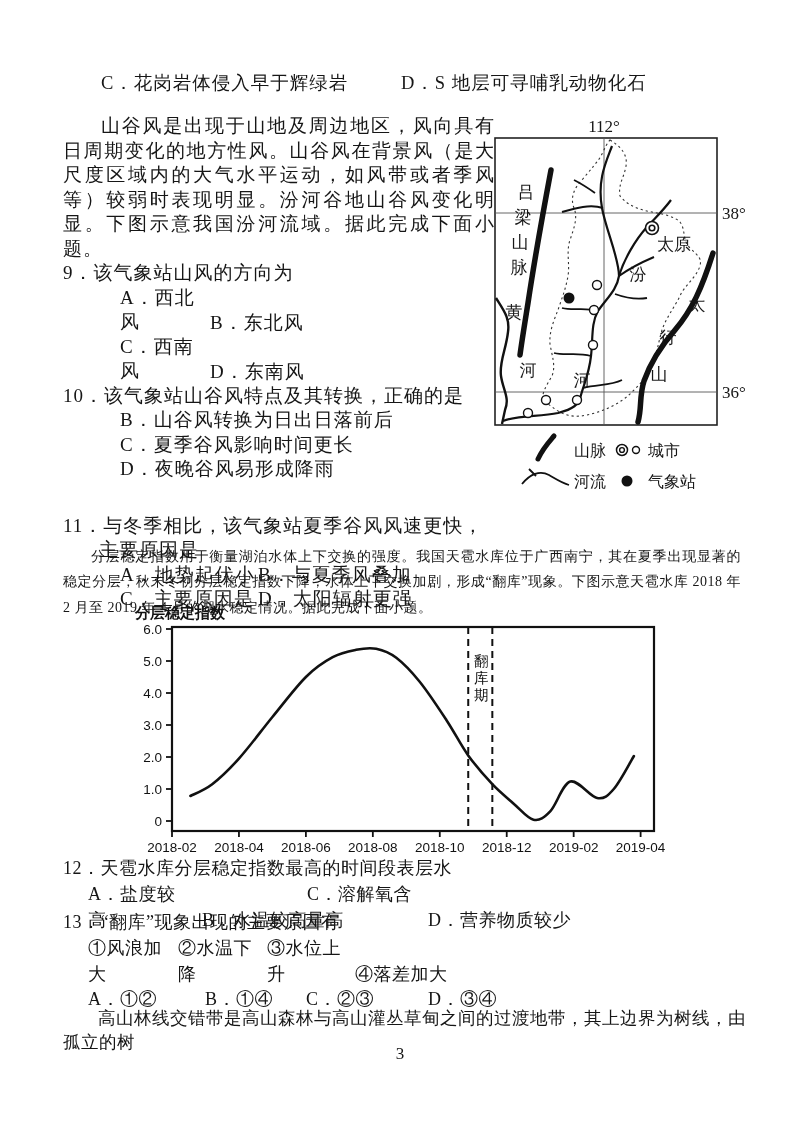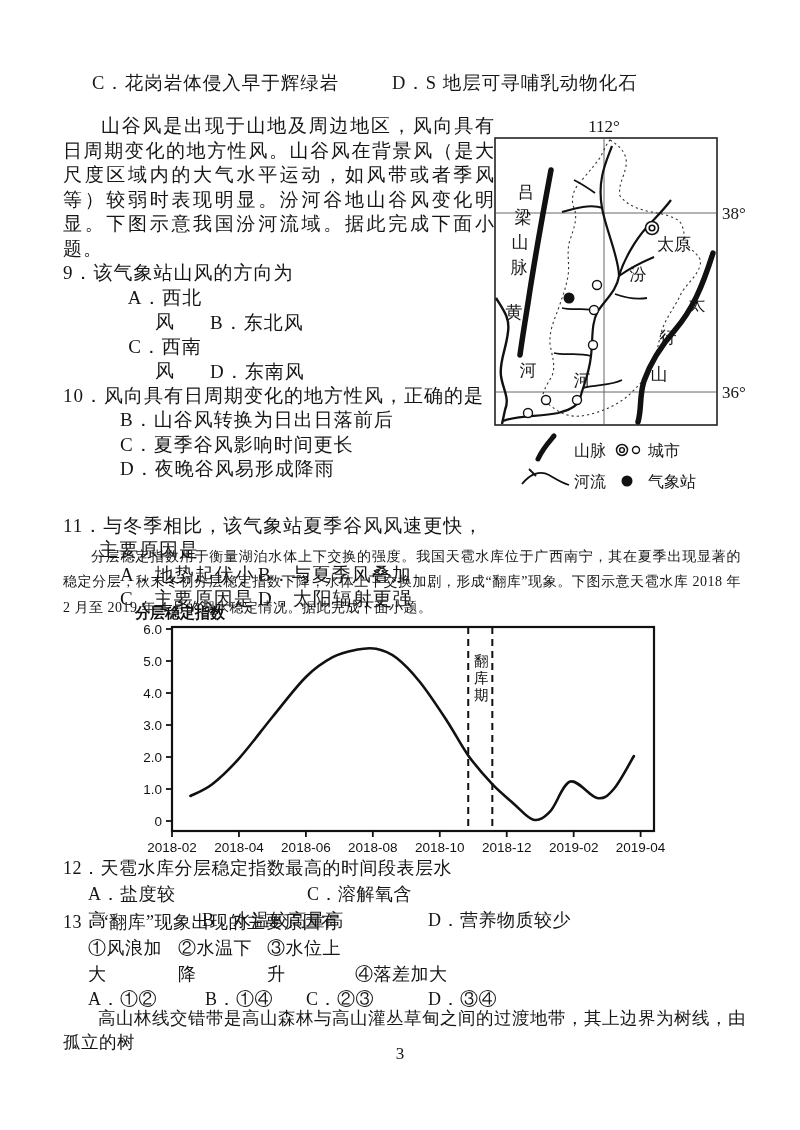--- a/index.html
+++ b/index.html
@@ -1,27 +1,27 @@
 <!DOCTYPE html>
 <html><head>
 <meta charset="utf-8">
 <style>
   html,body{margin:0;padding:0;background:#e8e8e8;}
   .page{position:relative;width:800px;height:1130px;background:#ffffff;margin:0 auto;
         font-family:"Liberation Serif","DejaVu Serif",serif;color:#161616;overflow:hidden;}
   .abs{position:absolute;}
   .toprow{top:70px;left:63px;width:690px;font-size:18.5px;letter-spacing:1px;}
-  .toprow .optC{display:inline-block;margin-left:29px;width:300px;}
+  .toprow .optC{display:inline-block;margin-left:38px;width:300px;}
   .leftcol{top:114px;left:63px;width:432px;font-size:19px;line-height:24.5px;letter-spacing:1px;}
   .passage{margin:0;text-indent:2em;text-align:justify;}
   .q{margin:0;font-family:Liberation Serif, serif;}
   .q .hang{display:block;padding-left:36px;text-indent:-36px;margin-top:32px;}
   .optline{padding-left:57px;}
   .ob{display:inline-block;}
-  .w90{width:90px;text-align:center;} .w138{width:138px;}
+  .w90{width:90px;} .w138{width:138px;}
   .p2{top:530px;left:63px;width:678px;font-size:14px;line-height:25.3px;
       letter-spacing:0.5px;text-align:justify;text-indent:2em;}
   .chartbox{top:604px;left:130px;width:545px;height:252px;text-align:right;}
   .botq{left:63px;width:690px;font-size:18px;line-height:25.8px;letter-spacing:0.5px;}
   .q12{top:856px;} .q13{top:910px;}
   .botopt{padding-left:25px;}
   .bw97{width:97px;} .bw122{width:122px;text-align:right;} .bw121{width:121px;}
   .sw90{width:90px;} .sw89{width:89px;} .sw88{width:88px;}
   .aw117{width:117px;} .aw101{width:101px;} .aw122{width:122px;}
   .p3{top:988px;left:63px;width:690px;font-size:17.5px;letter-spacing:0.5px;text-indent:2em;}
@@ -47,21 +47,21 @@
     <div class="q">
       <span>9．</span><span>该气象站山风的方向为</span>
       <div class="optline">
         <span class="ob w90">A．西北风</span><span>B．东北风</span>
       </div>
       <div class="optline">
         <span class="ob w90">C．西南风</span><span>D．东南风</span>
       </div>
     </div>
     <div class="q">
-      <span>10．</span><span>风向具有日周期变化的地方性风，正确的是</span>
+      <span>10．</span><span>该气象站山谷风特点及其转换，正确的是</span>
       <div class="optline">B．山谷风转换为日出日落前后</div>
       <div class="optline">C．夏季谷风影响时间更长</div>
       <div class="optline">D．夜晚谷风易形成降雨</div>
     </div>
     <div class="q">
       <span class="hang"><span>11．</span><span>与冬季相比，该气象站夏季谷风风速更快，主要原因是</span></span>
       <div class="optline">
         <span class="ob w138">A．地势起伏小</span><span>B．与夏季风叠加</span>
       </div>
       <div class="optline">

